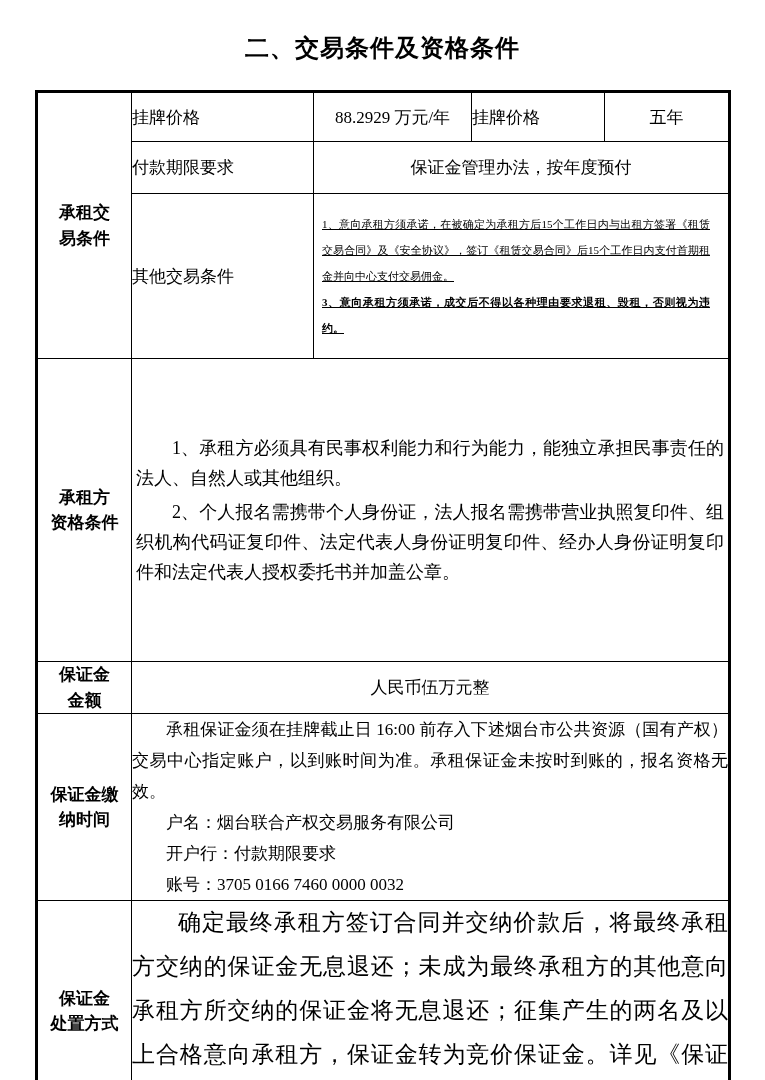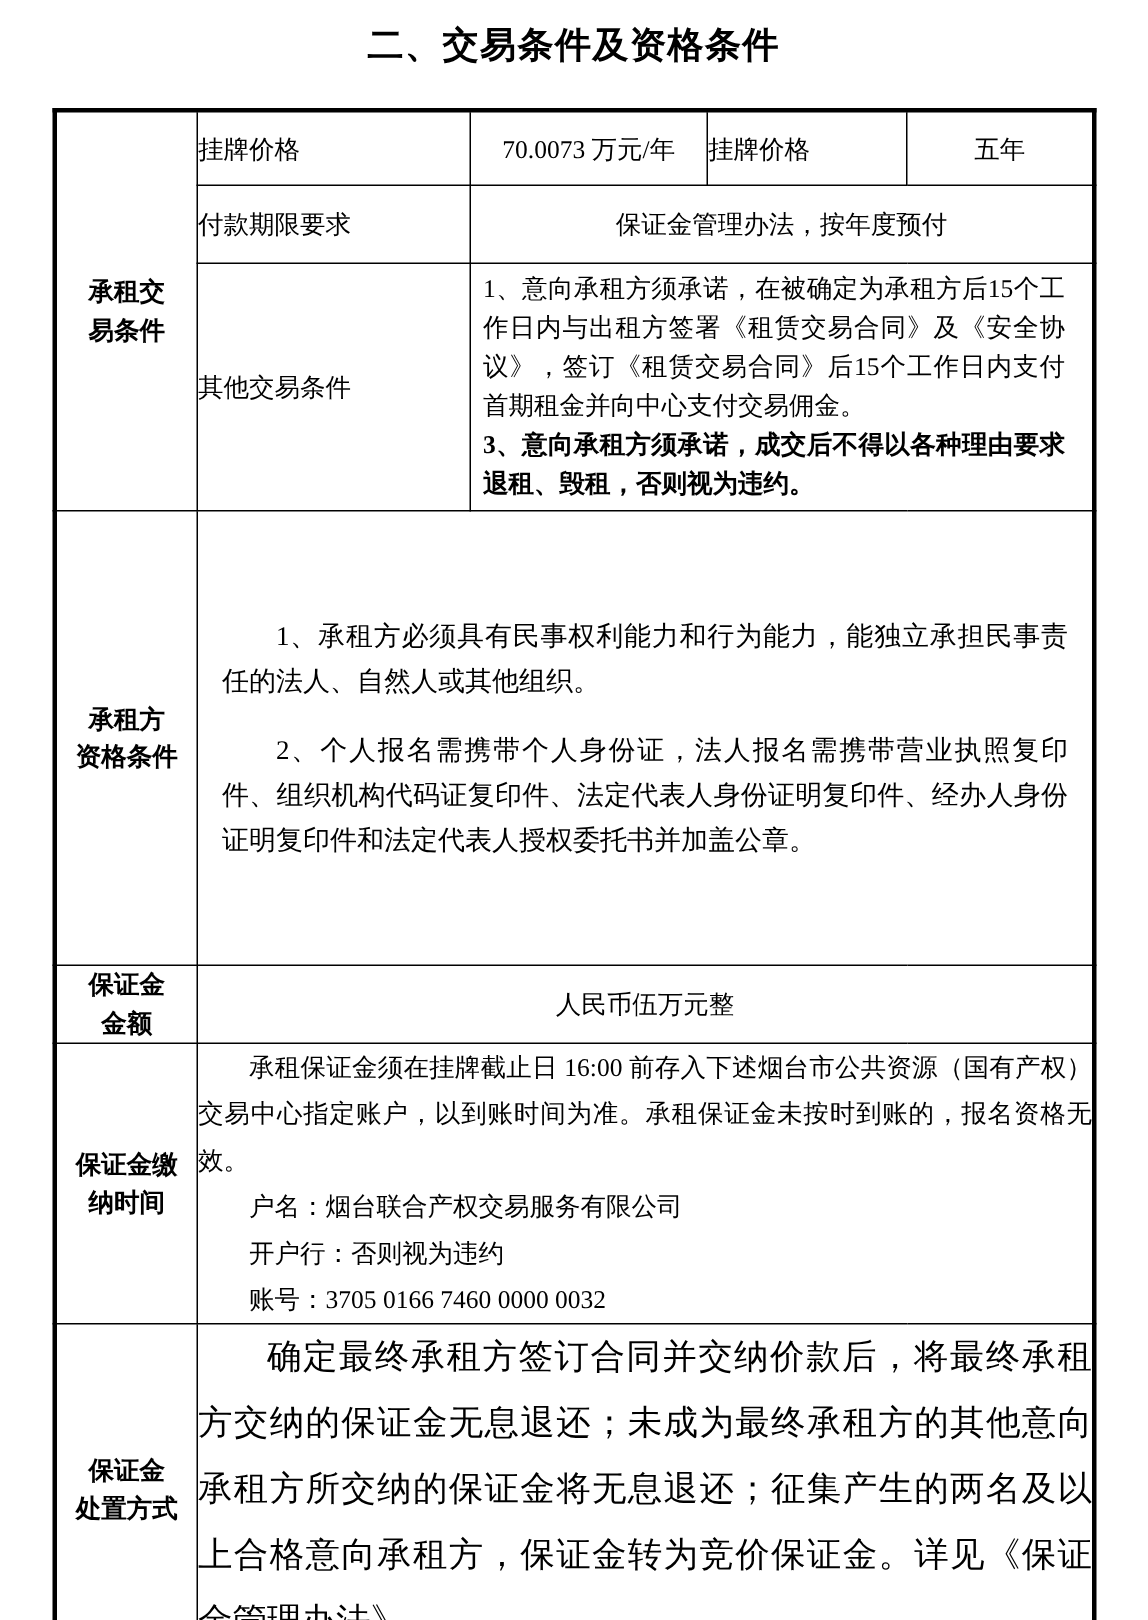--- a/index.html
+++ b/index.html
@@ -11,21 +11,21 @@
   }
   .page {
     position: relative;
     width: 765px;
     height: 1080px;
     background: #ffffff;
     overflow: hidden;
   }
   .page-title {
     margin: 0;
-    padding-top: 14px;
+    padding-top: 32px;
     text-align: center;
     font-size: 24px;
     font-weight: bold;
     letter-spacing: 1px;
   }
   table.doc {
     border-collapse: collapse;
     table-layout: fixed;
     margin: 26px 0 0 35px;
     width: 693px;
@@ -59,31 +59,32 @@
   }
   td.val-center {
     text-align: center;
     vertical-align: middle;
   }
   td.other-cell { vertical-align: middle; }
   .other-text {
     width: 388px;
     margin-left: 8px;
     line-height: 26px;
-    font-size: 17px;
+    font-size: 11px;
     text-align: justify;
+    text-decoration: underline;
   }
   .other-text .bold { font-weight: bold; }
 
   td.qual-cell {
     vertical-align: middle;
     padding: 0 10px 0 10px;
   }
   td.qual-cell p {
-    margin: 16px;
+    margin: 4px;
     text-indent: 2em;
     line-height: 30px;
     font-size: 18px;
     text-align: justify;
   }
 
   td.pay-cell {
     vertical-align: top;
     padding: 5px 8px 0 10px;
     line-height: 31px;
@@ -122,21 +123,21 @@
       <col style="width:158px">
       <col style="width:133px">
       <col style="width:125px">
     </colgroup>
 
     <tbody>
         <tr class="r1">
       <td class="label-a" rowspan="3">承租交
 易条件</td>
       <td class="label-b">挂牌价格</td>
-      <td class="val-center">70.0073 万元/年</td>
+      <td class="val-center">88.2929 万元/年</td>
       <td class="label-b">挂牌价格</td>
       <td class="val-center">五年</td>
     </tr>
 
     <tr class="r2">
       <td class="label-b">付款期限要求</td>
       <td class="val-center" colspan="3">保证金管理办法，按年度预付</td>
     </tr>
 
     <tr class="r3">
@@ -163,21 +164,21 @@
 金额</td>
       <td class="val-center" colspan="4">人民币伍万元整</td>
     </tr>
 
     <tr class="r6">
       <td class="label-a">保证金缴
 纳时间</td>
       <td class="pay-cell" colspan="4">
         <p>承租保证金须在挂牌截止日 16:00 前存入下述烟台市公共资源（国有产权）交易中心指定账户，以到账时间为准。承租保证金未按时到账的，报名资格无效。</p>
         <div class="bank-line">户名：烟台联合产权交易服务有限公司</div>
-        <div class="bank-line">开户行：否则视为违约</div>
+        <div class="bank-line">开户行：付款期限要求</div>
         <div class="bank-line">账号：3705 0166 7460 0000 0032</div>
       </td>
     </tr>
 
     <tr class="r7">
       <td class="label-a">保证金
 处置方式</td>
       <td class="disp-cell" colspan="4">
         <p>确定最终承租方签订合同并交纳价款后，将最终承租方交纳的保证金无息退还；未成为最终承租方的其他意向承租方所交纳的保证金将无息退还；征集产生的两名及以上合格意向承租方，保证金转为竞价保证金。详见《保证金管理办法》。</p>
       </td>

